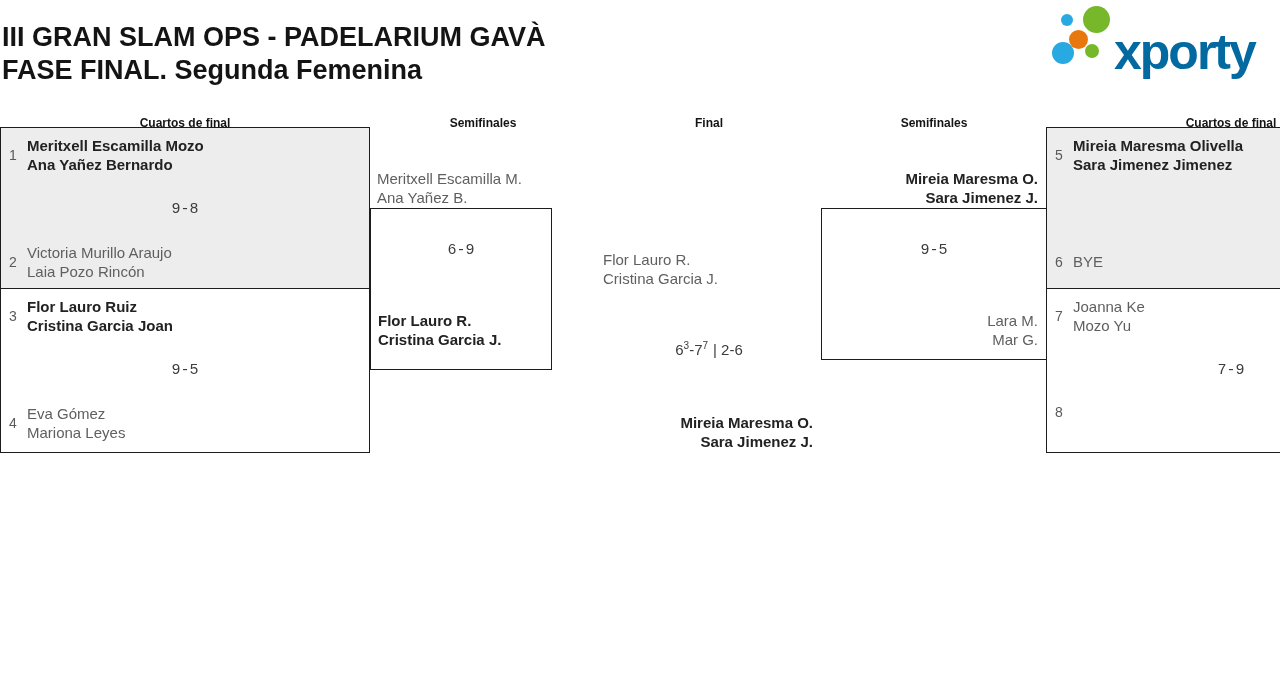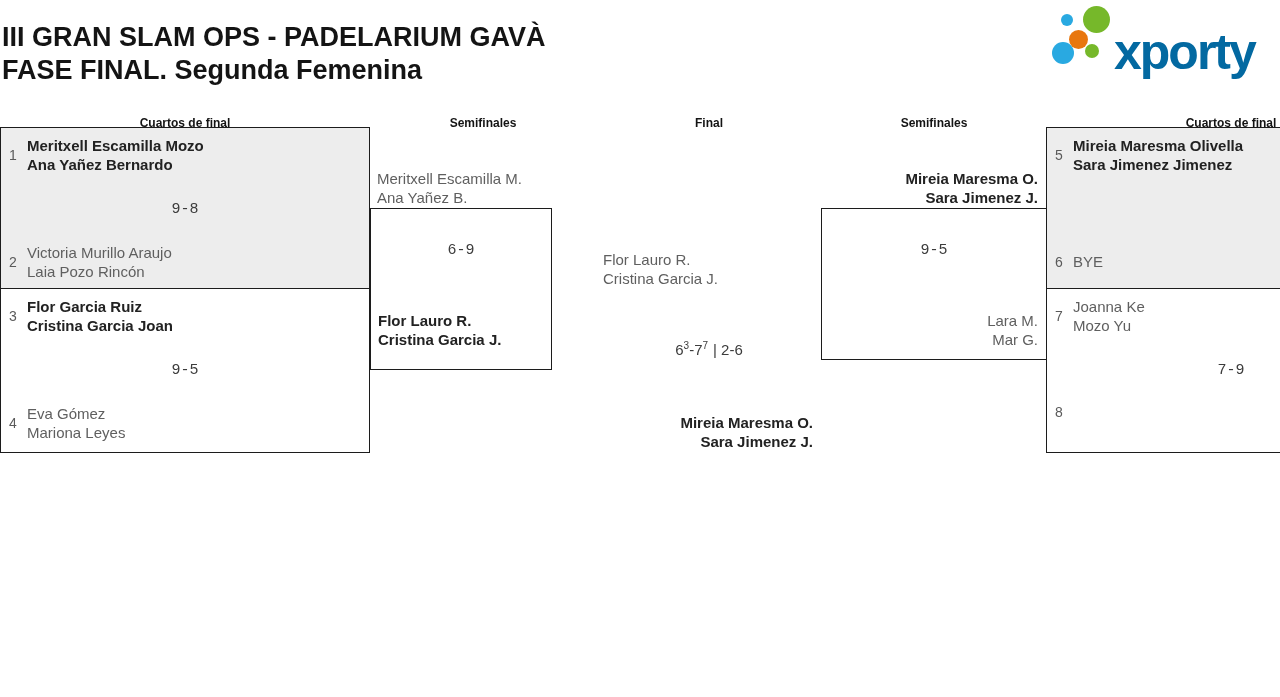--- a/index.html
+++ b/index.html
@@ -101,21 +101,21 @@
       <div>Victoria Murillo Araujo</div>
       <div>Laia Pozo Rincón</div>
     </div>
   </div>
 </div>
 
 <div class="box qf-l2">
   <div class="row row-top">
     <span class="seed">3</span>
     <div class="names w">
-      <div>Flor Garcia Ruiz</div>
+      <div>Flor Lauro Ruiz</div>
       <div>Cristina Garcia Joan</div>
     </div>
   </div>
   <div class="score">9-5</div>
   <div class="row row-bottom">
     <span class="seed">4</span>
     <div class="names l">
       <div>Eva Gómez</div>
       <div>Mariona Leyes</div>
     </div>

